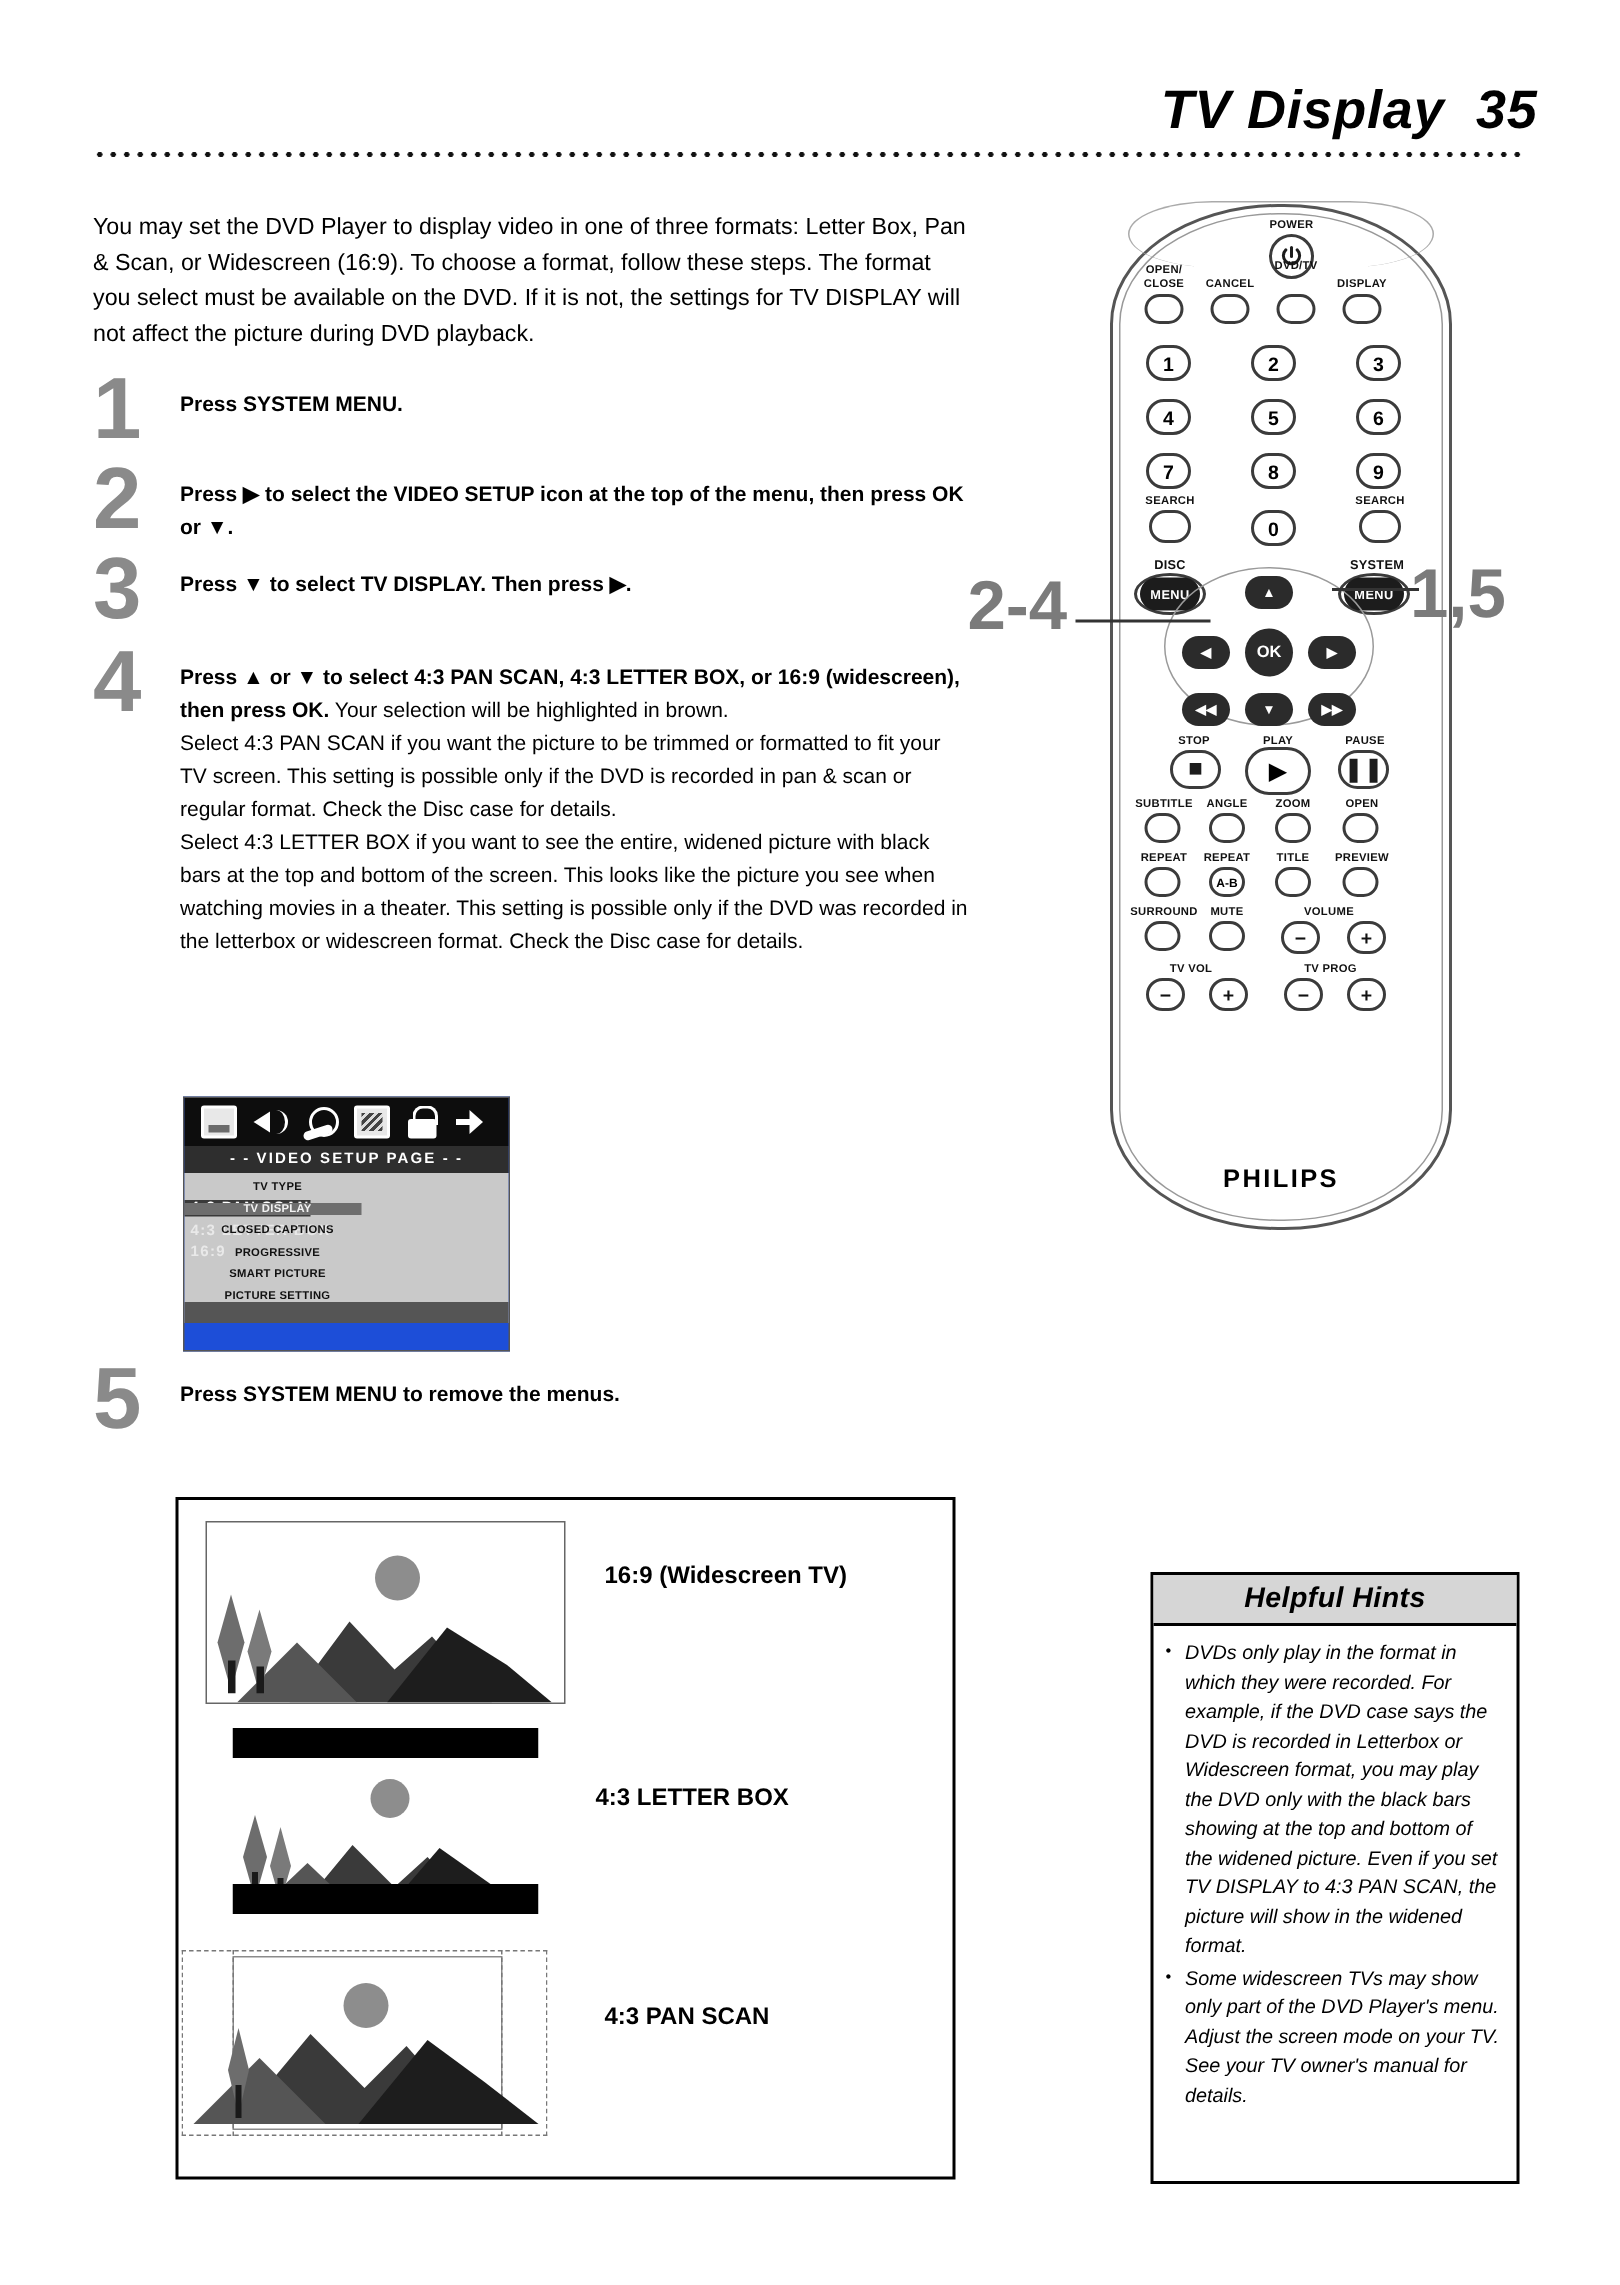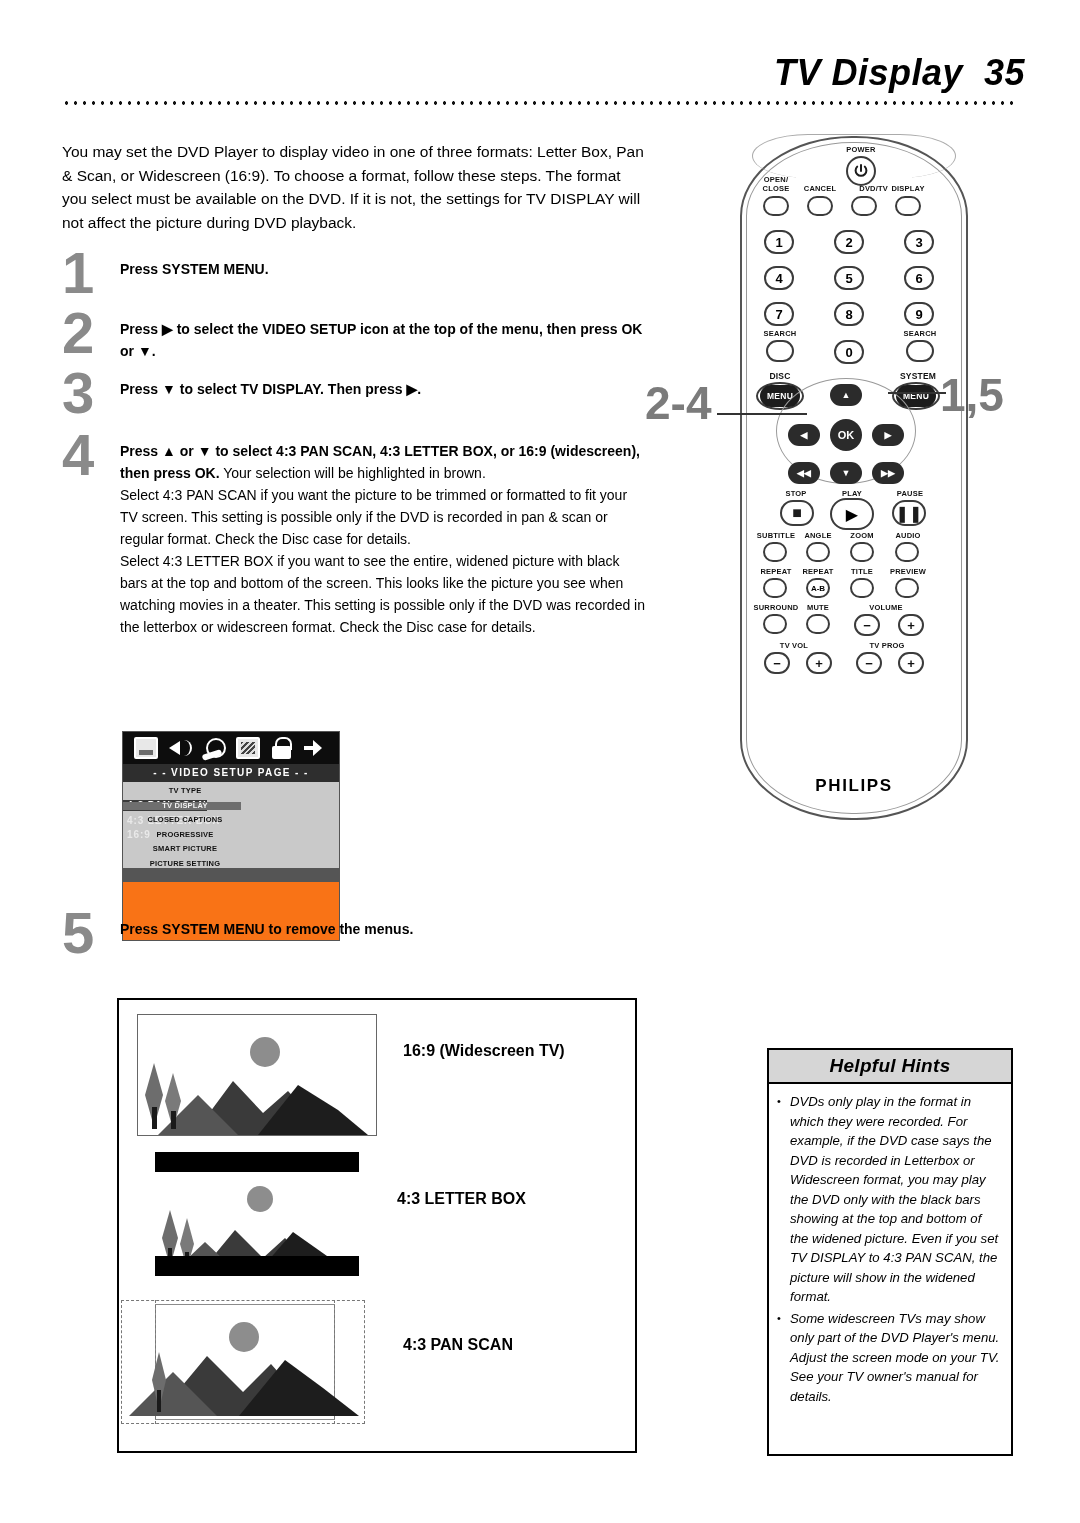--- a/index.html
+++ b/index.html
@@ -43,22 +43,22 @@
   .step .body b { font-weight:bold; }
   .step1 { left:62px; top:258px; }
   .step2 { left:62px; top:318px; }
   .step3 { left:62px; top:378px; }
   .step4 { left:62px; top:440px; }
   .step5 { left:62px; top:918px; }
   .para { margin-top:0; }
 
   
   .osd {
-    position:absolute; left:122px; top:731px; width:218px; height:210px;
-    background:#f97316; border:1px solid #555;
+    position:absolute; left:122px; top:731px; width:218px; height:170px;
+    background:#1d4ed8; border:1px solid #555;
   }
   .osd-icons {
     height:32px; background:#0d0d0d; display:flex; align-items:center;
     justify-content:space-around; padding:0 6px;
   }
   .osd-icon { width:24px; height:22px; position:relative; }
   .ic-monitor { background:#e8e8e8; border:2px solid #fff; border-radius:2px; }
   .ic-monitor:after {
     content:""; position:absolute; left:3px; bottom:2px; right:3px; height:5px;
     background:#6b6b6b;
@@ -392,21 +392,21 @@
         <path d="M8 2 L8 8" stroke="#1c1c1c" stroke-width="2" fill="none" stroke-linecap="round"></path>
         <path d="M4.2 3.6 A5.4 5.4 0 1 0 11.8 3.6" stroke="#1c1c1c" stroke-width="2" fill="none" stroke-linecap="round"></path>
       </svg>
     </div>
 
     <div class="lbl" style="left:24px; top:48px; width:44px;">OPEN/
 CLOSE</div>
     <div class="roundbtn" style="left:33px; top:68px;"></div>
     <div class="lbl" style="left:66px; top:57px; width:48px;">CANCEL</div>
     <div class="roundbtn" style="left:77px; top:68px;"></div>
-    <div class="lbl" style="left:110px; top:57px; width:48px;text-align:right;">DVD/TV</div>
+    <div class="lbl" style="left:110px; top:45px; width:48px;">DVD/TV</div>
     <div class="roundbtn" style="left:121px; top:68px;"></div>
     <div class="lbl" style="left:152px; top:57px; width:52px;">DISPLAY</div>
     <div class="roundbtn" style="left:165px; top:68px;"></div>
 
     <div class="numbtn" style="left:34px; top:102px;">1</div>
     <div class="numbtn" style="left:104px; top:102px;">2</div>
     <div class="numbtn" style="left:174px; top:102px;">3</div>
     <div class="numbtn" style="left:34px; top:138px;">4</div>
     <div class="numbtn" style="left:104px; top:138px;">5</div>
     <div class="numbtn" style="left:174px; top:138px;">6</div>
@@ -449,21 +449,21 @@
     <div class="pbtn" style="left:162px; top:372px;">
         <span class="glyph">❚❚</span>
       </div>
 
     <div class="lbl" style="left:22px; top:404px; width:48px;">SUBTITLE</div>
     <div class="roundbtn" style="left:33px; top:414px; width:24px; height:20px;"></div>
     <div class="lbl" style="left:66px; top:404px; width:44px;">ANGLE</div>
     <div class="roundbtn" style="left:76px; top:414px; width:24px; height:20px;"></div>
     <div class="lbl" style="left:110px; top:404px; width:44px;">ZOOM</div>
     <div class="roundbtn" style="left:120px; top:414px; width:24px; height:20px;"></div>
-    <div class="lbl" style="left:154px; top:404px; width:48px;">AUDIO</div>
+    <div class="lbl" style="left:154px; top:404px; width:48px;">OPEN</div>
     <div class="roundbtn" style="left:165px; top:414px; width:24px; height:20px;"></div>
 
     <div class="lbl" style="left:22px; top:440px; width:48px;">REPEAT</div>
     <div class="roundbtn" style="left:33px; top:450px; width:24px; height:20px;"></div>
     <div class="lbl" style="left:66px; top:440px; width:44px;">REPEAT</div>
     <div class="roundbtn" style="left:76px; top:450px; width:24px; height:20px; display:flex; align-items:center; justify-content:center; font-size:8px; font-weight:bold;">A-B</div>
     <div class="lbl" style="left:110px; top:440px; width:44px;">TITLE</div>
     <div class="roundbtn" style="left:120px; top:450px; width:24px; height:20px;"></div>
     <div class="lbl" style="left:152px; top:440px; width:52px;">PREVIEW</div>
     <div class="roundbtn" style="left:165px; top:450px; width:24px; height:20px;"></div>

